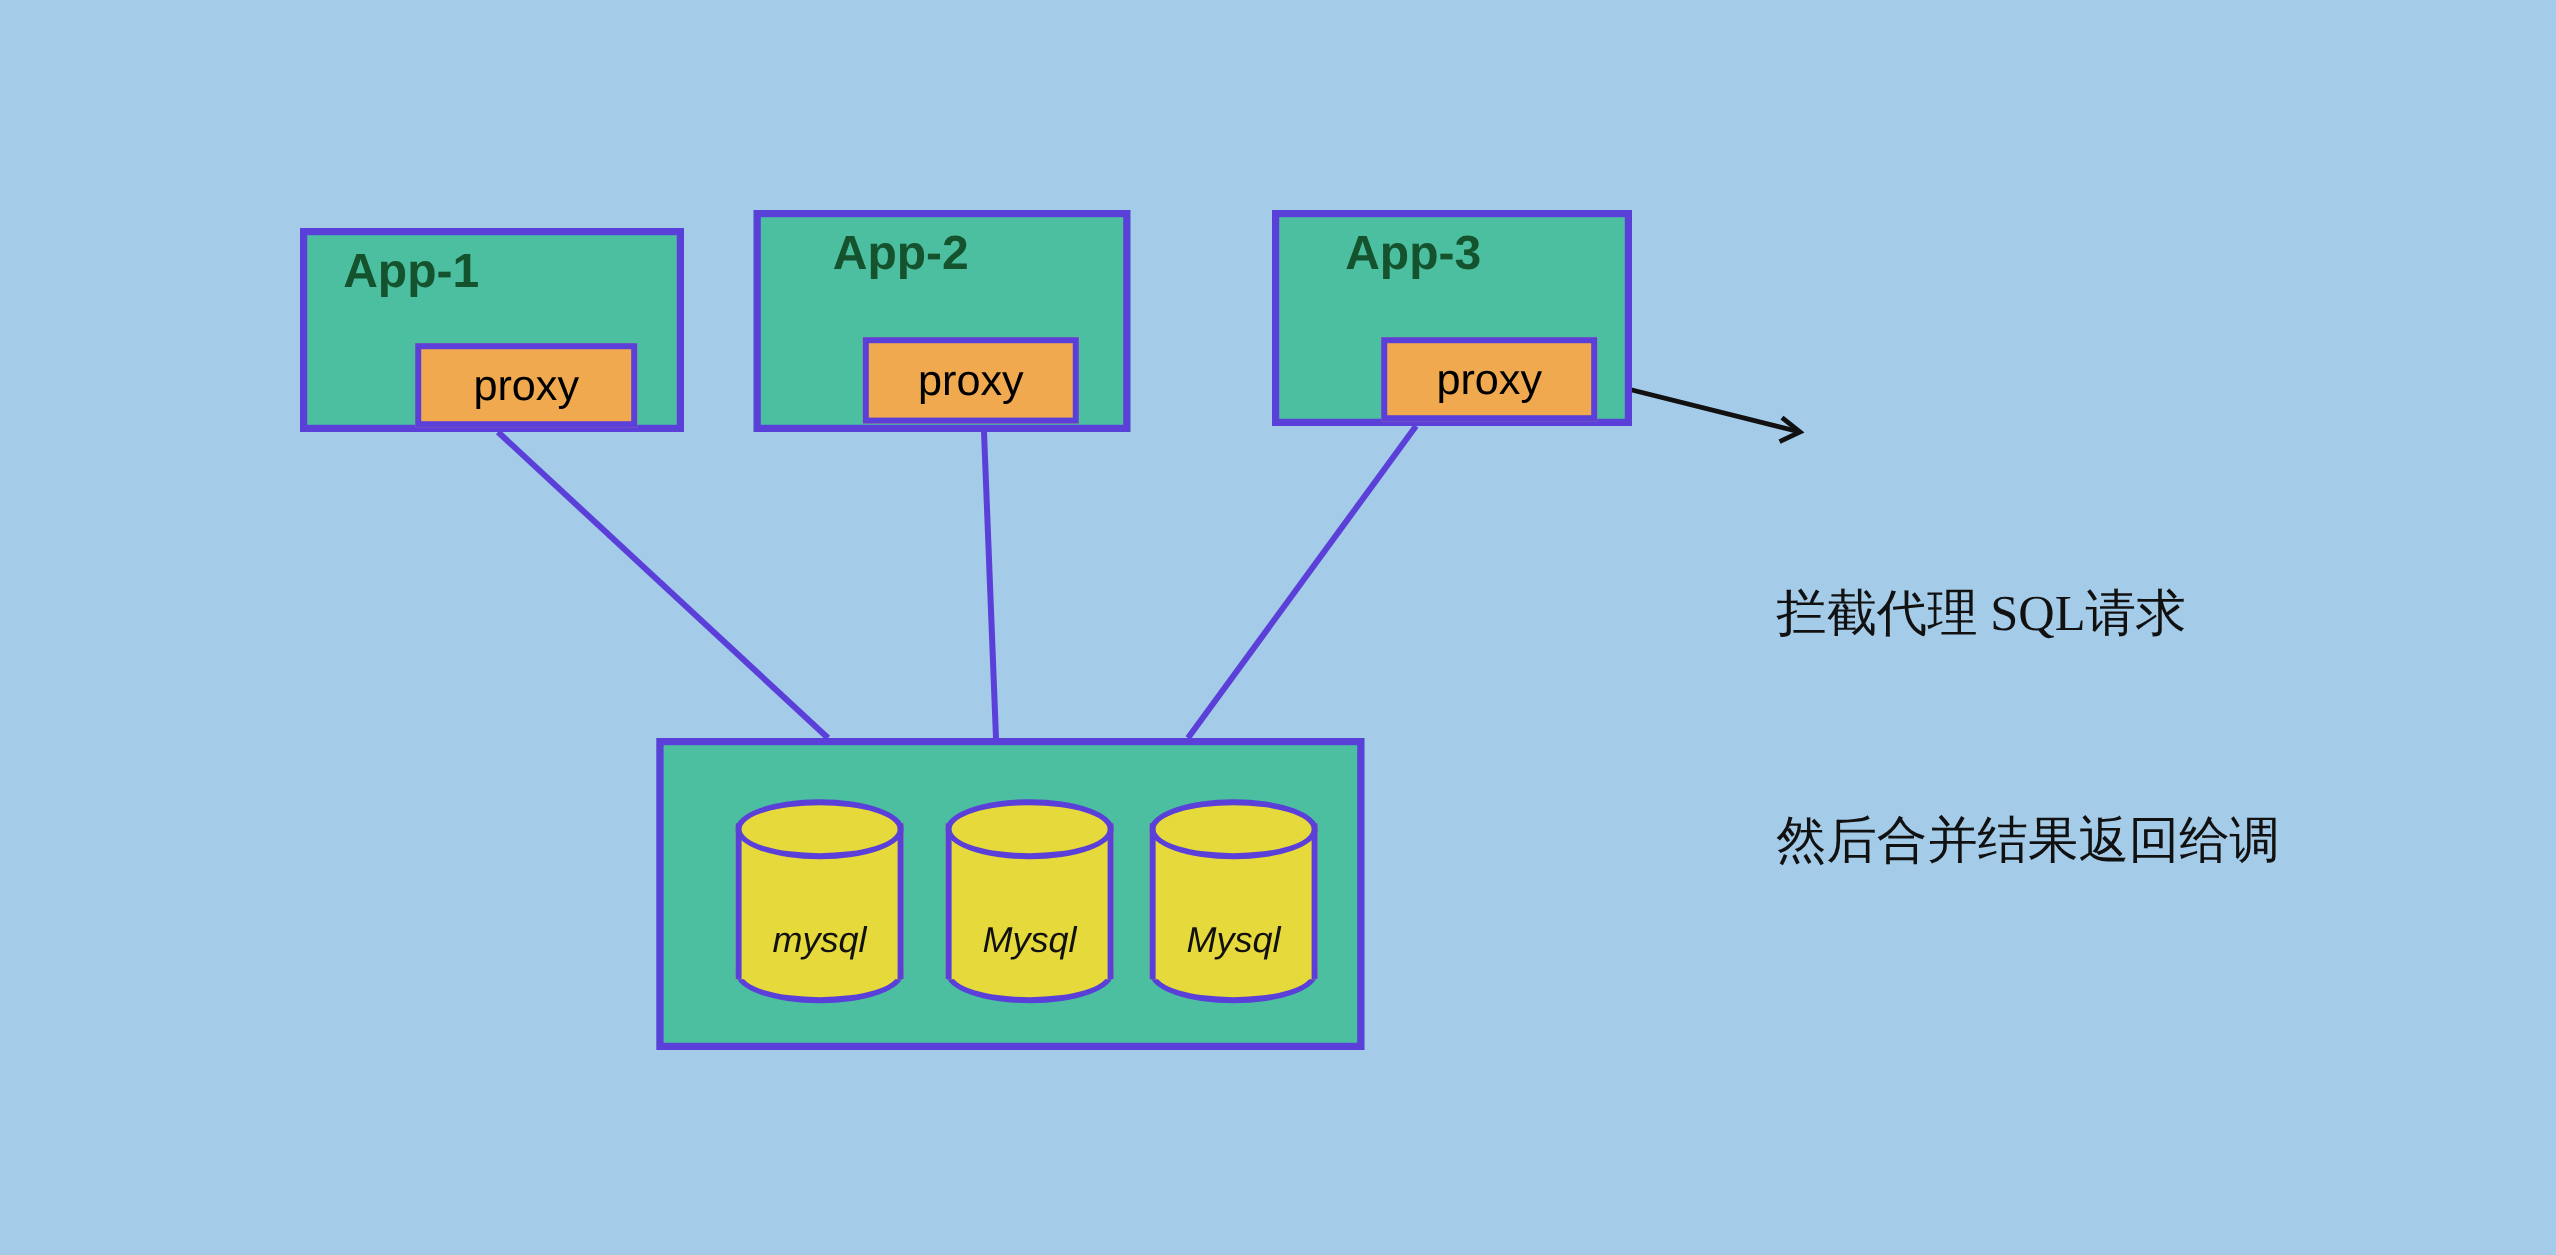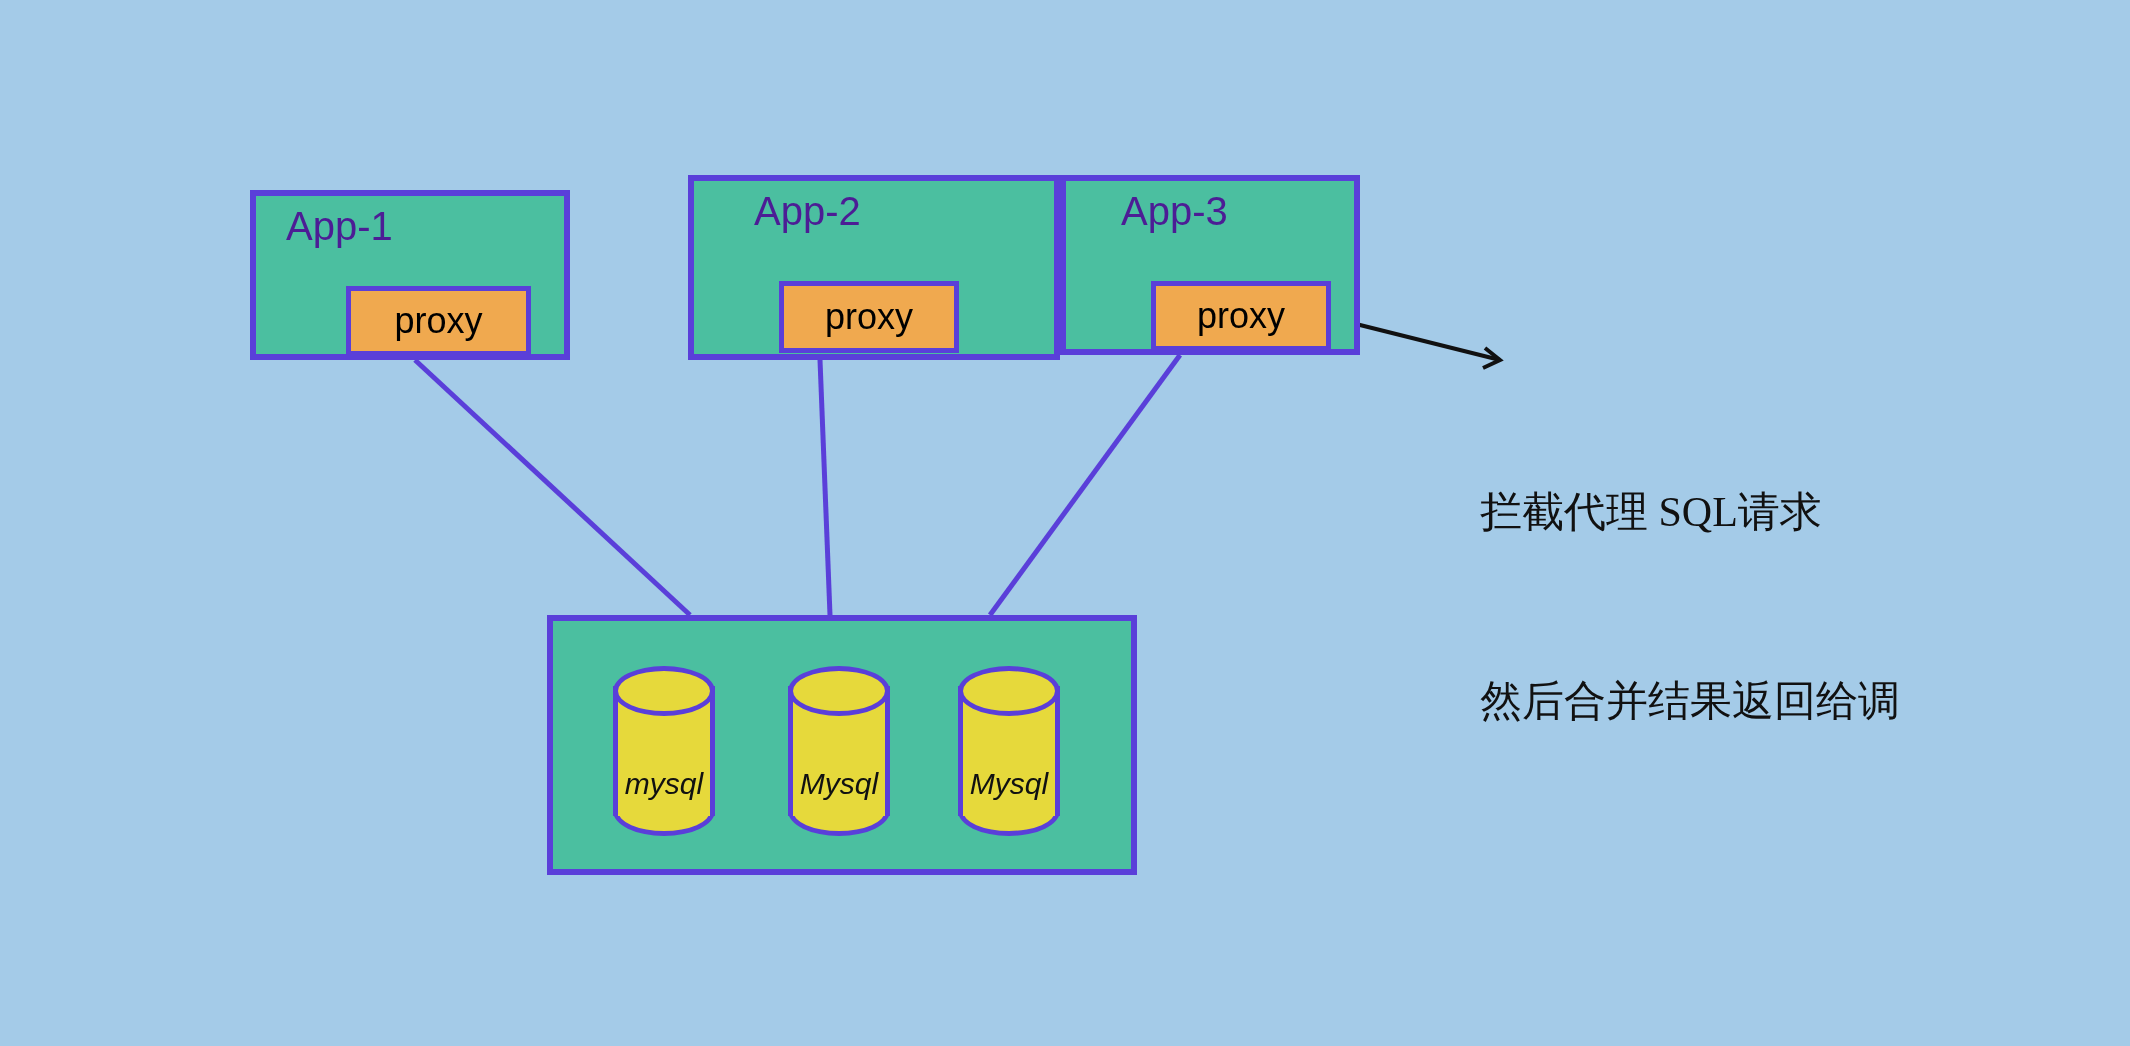--- a/index.html
+++ b/index.html
@@ -1,21 +1,21 @@
 <!DOCTYPE html>
 <html><head>
 <meta charset="utf-8">
 <style>
   html,body{margin:0;padding:0;width:2130px;height:1046px;background:#a4cbe8;overflow:hidden;font-family:"Comic Sans MS","Segoe Script","Bradley Hand",cursive,sans-serif;}
   .canvas{position:relative;width:2130px;height:1046px;}
   .app-box{position:absolute;background:#4bbfa0;border:6px solid #5a3fd9;box-sizing:border-box;}
-  .app-label{position:absolute;font-size:40px;color:#4c1d95;font-weight:400;}
+  .app-label{position:absolute;font-size:40px;color:#14532d;font-weight:700;}
   .proxy-box{position:absolute;background:#f0a94f;border:5px solid #5a3fd9;box-sizing:border-box;display:flex;align-items:center;justify-content:center;font-size:36px;color:#000000;}
   .db-box{position:absolute;background:#4bbfa0;border:6px solid #5a3fd9;box-sizing:border-box;}
-  .cyl{position:absolute;width:102px;height:170px;}
+  .cyl{position:absolute;width:140px;height:170px;}
   .cyl .body{position:absolute;top:20px;left:0;right:0;bottom:20px;background:#e6d93b;border-left:5px solid #5a3fd9;border-right:5px solid #5a3fd9;}
   .cyl .top{position:absolute;top:0;left:0;right:0;height:40px;border:5px solid #5a3fd9;border-radius:50%;background:#e6d93b;z-index:2;}
   .cyl .bot{position:absolute;bottom:0;left:0;right:0;height:40px;border:5px solid #5a3fd9;border-radius:50%;background:#e6d93b;z-index:0;}
   .cyl .lbl{position:absolute;bottom:35px;left:0;right:0;text-align:center;font-size:30px;color:#111;z-index:3;font-style:italic;}
   svg.lines{position:absolute;top:0;left:0;width:2130px;height:1046px;pointer-events:none;}
   .annotation{position:absolute;font-size:42px;color:#111;line-height:1.5;white-space:pre;font-family:"KaiTi","STKaiti","Segoe Script",cursive,serif;}
 </style>
 </head>
 <body>
 
@@ -28,21 +28,21 @@
 
     <line x1="1340" y1="320" x2="1500" y2="360" stroke="#111" stroke-width="4"></line>
     <polyline points="1485,348 1500,360 1483,368" fill="none" stroke="#111" stroke-width="4"></polyline>
   </svg>
 
   <div class="app-box" style="left:250px;top:190px;width:320px;height:170px;">
     <div class="app-label" style="left:30px;top:8px;">App-1</div>
     <div class="proxy-box" style="left:90px;top:90px;width:185px;height:70px;">proxy</div>
   </div>
 
-  <div class="app-box" style="left:688px;top:175px;width:372px;height:185px;">
+  <div class="app-box" style="left:628px;top:175px;width:314px;height:185px;">
     <div class="app-label" style="left:60px;top:8px;">App-2</div>
     <div class="proxy-box" style="left:85px;top:100px;width:180px;height:72px;">proxy</div>
   </div>
 
   <div class="app-box" style="left:1060px;top:175px;width:300px;height:180px;">
     <div class="app-label" style="left:55px;top:8px;">App-3</div>
     <div class="proxy-box" style="left:85px;top:100px;width:180px;height:70px;">proxy</div>
   </div>
 
   <div class="db-box" style="left:547px;top:615px;width:590px;height:260px;">

